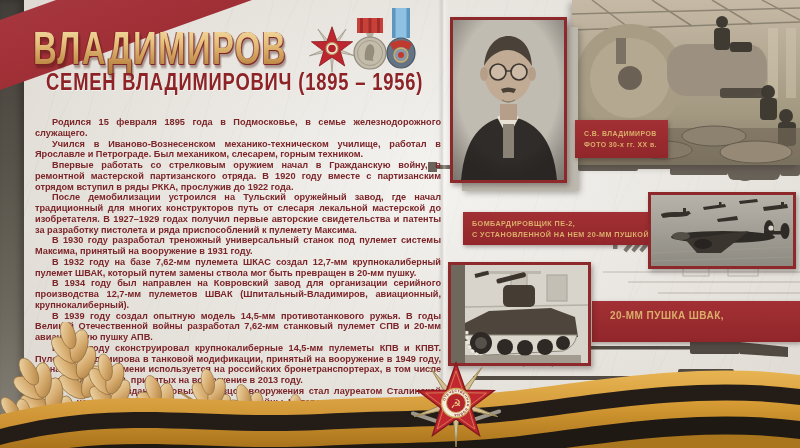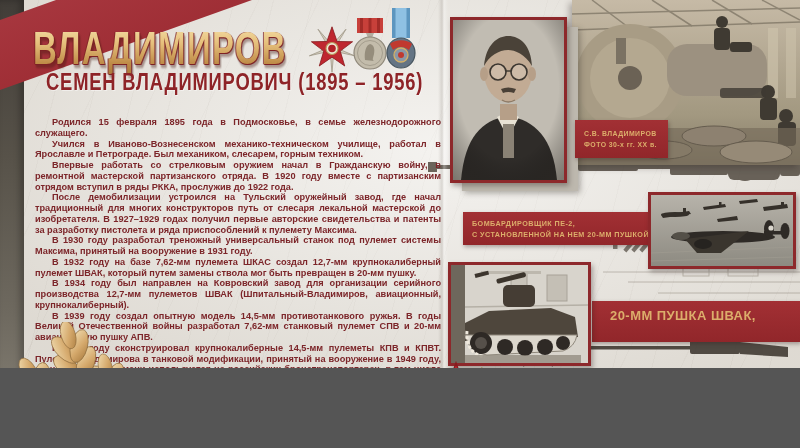--- a/index.html
+++ b/index.html
@@ -1,17 +1,17 @@
 <!DOCTYPE html>
 <html><head>
 <meta charset="utf-8">
 <style>
   html,body{margin:0;padding:0;background:#555;}
   .poster{
-    position:relative;width:800px;height:368px;overflow:hidden;
+    position:relative;width:800px;height:448px;overflow:hidden;
     font-family:"Liberation Sans","DejaVu Sans",sans-serif;
     background:
       radial-gradient(ellipse at 55% 40%, rgba(255,255,255,.5), rgba(190,182,170,.25) 85%),
       repeating-linear-gradient(104deg, transparent 0 37px, rgba(120,108,95,.06) 37px 38px),
       repeating-linear-gradient(-64deg, transparent 0 53px, rgba(120,108,95,.05) 53px 54px),
       #e9e6e0;
   }
   .abs{position:absolute;}
   
   .left-strip{left:0;top:0;width:24px;height:448px;z-index:1;
@@ -41,21 +41,21 @@
   .portrait{left:450px;top:17px;width:111px;height:160px;z-index:4;}
   .factory{left:572px;top:0;width:228px;height:165px;z-index:3;box-shadow:-3px 3px 6px rgba(40,30,25,.3);}
   .pe2{left:648px;top:192px;width:142px;height:71px;z-index:6;}
   .tank{left:448px;top:262px;width:137px;height:98px;z-index:6;}
   
   .plate{background:linear-gradient(180deg,#a23034,#91262a);color:#dcae6b;font-weight:bold;z-index:5;
     letter-spacing:.45px;box-shadow:1px 2px 4px rgba(50,30,25,.35);}
   .plate div{white-space:nowrap;}
   .cap-portrait{left:575px;top:120px;width:93px;height:38px;font-size:6.9px;line-height:11px;padding:8px 0 0 9px;box-sizing:border-box;}
   .cap-bomber{left:463px;top:212px;width:192px;height:33px;font-size:7.2px;line-height:11px;padding:6px 0 12px 9px;box-sizing:border-box;}
-  .cap-tank{left:592px;top:301px;width:208px;height:41px;font-size:13px;line-height:12px;padding:9px 0 0 18px;box-sizing:border-box;}
+  .cap-tank{left:592px;top:301px;width:208px;height:41px;font-size:10px;line-height:12px;padding:9px 0 0 18px;box-sizing:border-box;}
   .fold{left:438px;top:0;width:10px;height:448px;z-index:6;pointer-events:none;
     background:linear-gradient(90deg,rgba(90,80,70,0) 0%,rgba(90,80,70,.16) 40%,rgba(255,255,255,.3) 60%,rgba(255,255,255,0) 100%);}
   .blueprint{z-index:2;pointer-events:none;}
   .deco{pointer-events:none;}
   svg{display:block;}
 </style>
 </head>
 <body>
 
 <div class="poster">

